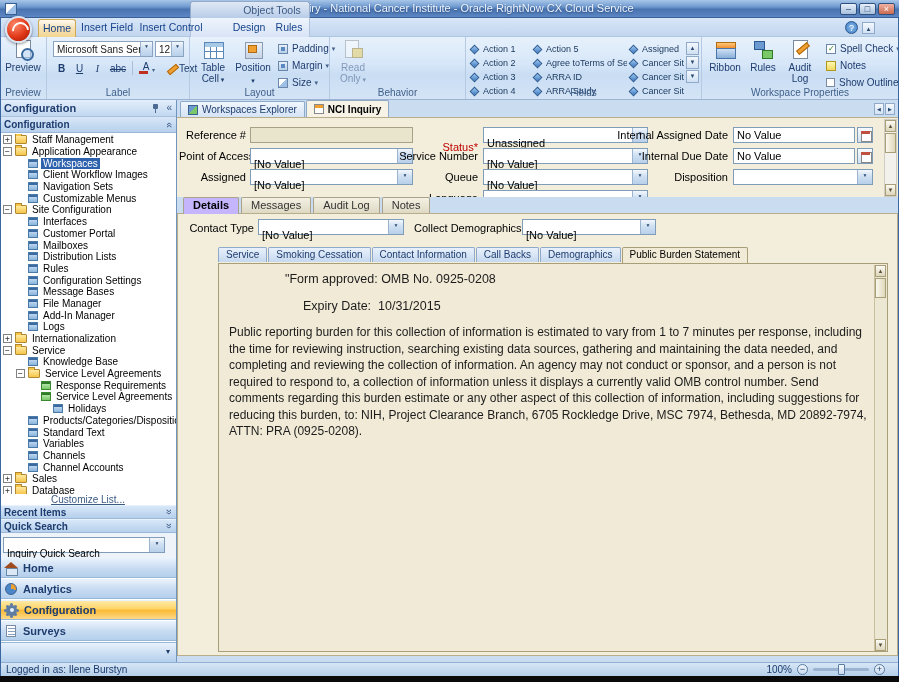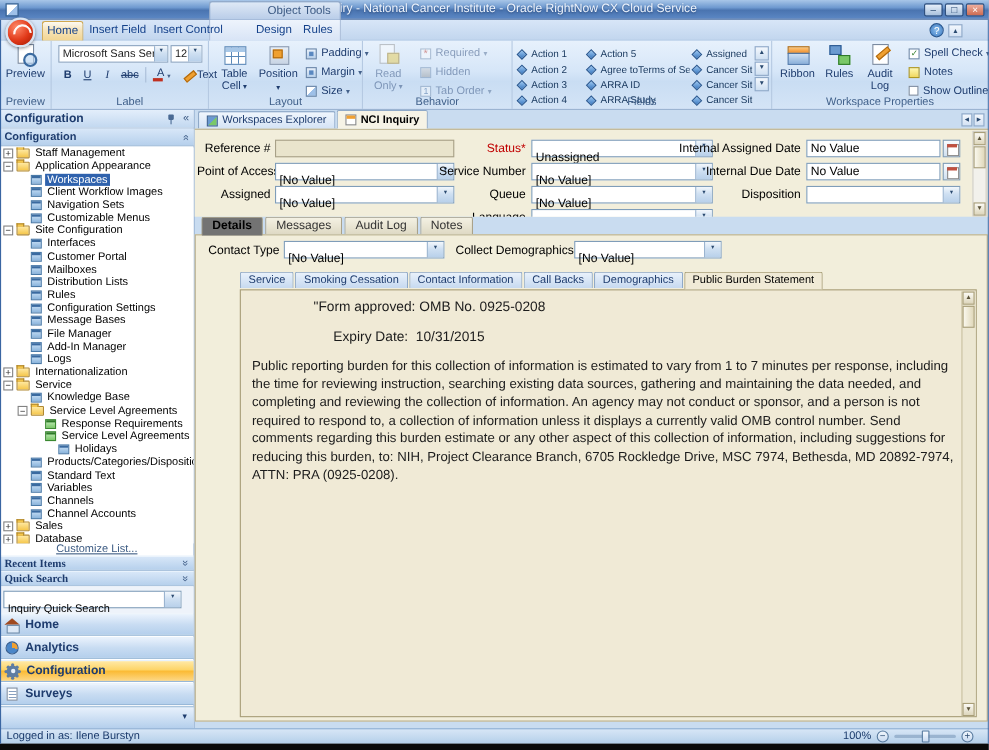--- a/index.html
+++ b/index.html
@@ -115,21 +115,21 @@
 .ifolder{width:12px;height:9px;background:linear-gradient(#ffe9a2,#f5c64a);border:1px solid #b08830;border-radius:1px;position:relative;flex:none;margin:0 3px 0 1px;}
 .ifolder::before{content:"";position:absolute;top:-3px;left:-1px;width:5px;height:2px;background:#f5c64a;border:1px solid #b08830;border-bottom:none;}
 .ileaf{width:10px;height:9px;flex:none;margin:0 3px 0 1px;background:linear-gradient(#cfe4f8,#8ab4dc);border:1px solid #4a7aa8;}
 .ileaf::before{content:"";display:block;height:2px;background:#3a6aa0;}
 .ileaf.green{background:linear-gradient(#c8eec0,#7ac868);border-color:#3a8830;}
 .ileaf.green::before{background:#2e7a28;}
 .tlab{padding:0 2px;}
 .trow.sel .tlab{background:#2f62ad;color:#fff;}
 .cust-link{position:absolute;left:0;top:394px;width:176px;text-align:center;font-size:10px;color:#3b5a82;text-decoration:underline;}
 .schdr{position:absolute;left:0;width:176px;height:14px;background:linear-gradient(#d8e7f8,#b6d0ec);border-top:1px solid #e8f2fc;border-bottom:1px solid #9cb8d8;display:flex;align-items:center;padding:0 4px;}
-.schdr .t{flex:1;font-weight:bold;color:#1e3c6e;font-size:10px;font-family:Liberation Serif, serif;}
+.schdr .t{flex:1;font-weight:bold;color:#1e3c6e;font-size:10px;}
 .qs-area{position:absolute;left:0;top:433px;width:176px;height:25px;background:#eef3fa;}
 .navbtn{position:absolute;left:0;width:176px;height:20px;background:linear-gradient(#e8f1fc,#c8dcf2 50%,#b4cfec);border-top:1px solid #e8f2fc;border-bottom:1px solid #98b8d8;display:flex;align-items:center;font-weight:bold;color:#1e3c6e;font-size:11px;}
 .navbtn.selected{background:linear-gradient(#ffe9a6,#fdd466 45%,#fbba33 50%,#fdd887);}
 .nav-more{position:absolute;left:0;top:542px;width:176px;height:20px;background:linear-gradient(#e8f1fc,#b4cfec);border-top:1px solid #98b8d8;}
 .nav-more::after{content:"▾";position:absolute;right:6px;top:4px;font-size:8px;color:#1e3c6e;}
 .nic-home{position:relative;width:14px;height:13px;margin:0 5px 0 4px;flex:none;}
 .nic-home::before{content:"";position:absolute;left:0;top:0;border-left:7px solid transparent;border-right:7px solid transparent;border-bottom:6px solid #a04a20;}
 .nic-home::after{content:"";position:absolute;left:2px;top:6px;width:10px;height:6px;background:#dce8f6;border:1px solid #6888a8;}
 .nic-analytics{width:12px;height:12px;border-radius:50%;background:conic-gradient(#f0a030 0 28%,#4a86c8 28% 100%);border:1px solid #3a6090;margin:0 6px 0 5px;flex:none;}
 .nic-config{width:11px;height:11px;border-radius:50%;background:#5f7da2;box-shadow:0 -6px 0 -4px #5f7da2,0 6px 0 -4px #5f7da2,-6px 0 0 -4px #5f7da2,6px 0 0 -4px #5f7da2,-4px -4px 0 -4px #5f7da2,4px 4px 0 -4px #5f7da2,-4px 4px 0 -4px #5f7da2,4px -4px 0 -4px #5f7da2;position:relative;margin:0 7px 0 6px;flex:none;}
@@ -141,21 +141,21 @@
 .combo{position:absolute;background:#fff;border:1px solid #7f9db9;height:16px;display:flex;align-items:center;}
 .combo .val{flex:1;padding:0 3px;font-size:11px;color:#000;white-space:nowrap;overflow:hidden;margin-top:16px;}
 .combo .cbtn{width:15px;height:14px;background:linear-gradient(#f2f7fc,#cfe0f2 45%,#b8d0ea);border-left:1px solid #9ab4d0;text-align:center;flex:none;}
 .combo .cbtn::before{content:"▼";font-size:5px;color:#2a4a70;position:relative;top:-3px;}
 .textbox{position:absolute;border:1px solid #7f9db9;background:#fff;height:16px;font-size:11px;padding:0 3px;display:flex;align-items:center;color:#000;white-space:nowrap;overflow:hidden;}
 .textbox.ro{background:#e9e4cc;border-color:#a8a188;}
 .calbtn{position:absolute;width:16px;height:16px;border:1px solid #7f9db9;background:linear-gradient(#f8fbfe,#d0e0f0);}
 .calbtn::before{content:"";position:absolute;left:3px;top:3px;width:9px;height:9px;background:#fff;border:1px solid #888;}
 .calbtn::after{content:"";position:absolute;left:3px;top:3px;width:9px;height:3px;background:#c05040;}
 .flabel{position:absolute;font-size:11px;color:#000;text-align:right;white-space:nowrap;}
-.flabel.req{color:#c00000;}
+.flabel.req{color:#c00000;margin-top:12px;}
 .sb-v{position:absolute;width:13px;background:#f2f1ec;border:1px solid #d0cec4;}
 .sbb{position:absolute;left:0;width:11px;height:12px;background:linear-gradient(#fbfaf4,#ddd6bc);border:1px solid #a89e78;text-align:center;font-size:6px;line-height:10px;color:#5a5238;}
 .sbb.up{top:0;}
 .sbb.up::before{content:"▲";}
 .sbb.dn{bottom:0;}
 .sbb.dn::before{content:"▼";}
 .sbthumb{position:absolute;left:0;top:13px;width:11px;height:20px;background:linear-gradient(90deg,#faf8ee,#e0d8ba);border:1px solid #a89e78;}
 
 
 .main{position:absolute;left:177px;top:100px;width:722px;height:562px;background:#c9dcf0;}
@@ -166,21 +166,21 @@
 .dtico.we{background:linear-gradient(135deg,#6a9ad0 50%,#7ac868 50%);border:1px solid #3a6090;}
 .dtico.ni{background:#fff;border:1px solid #888;position:relative;}
 .dtico.ni::before{content:"";position:absolute;left:0;top:0;width:8px;height:3px;background:#f0a030;}
 .tabarrows{position:absolute;right:4px;top:3px;display:flex;gap:1px;}
 .tarr{width:10px;height:12px;border:1px solid #8fa9c8;background:linear-gradient(#f4f8fd,#d4e2f4);font-size:5px;line-height:11px;text-align:center;color:#2a4a70;}
 .tarr.l::before{content:"◀";}
 .tarr.r::before{content:"▶";}
 .formpanel{position:absolute;left:0;top:17px;width:722px;height:80px;background:#f2eedb;border-top:1px solid #b8ae8c;overflow:hidden;}
 .dtabs{position:absolute;left:6px;top:97px;height:16px;display:flex;gap:2px;align-items:flex-end;z-index:3;}
 .dtb{height:16px;padding:0 9px;line-height:15px;font-size:11px;color:#333;background:linear-gradient(#f4f1e3,#ded9c4);border:1px solid #aaa28a;border-bottom:none;border-radius:2px 2px 0 0;white-space:nowrap;}
-.dtb.active{background:#737373;font-weight:bold;color:#000;margin-bottom:-1px;height:17px;}
+.dtb.active{background:#c4b5fd;font-weight:bold;color:#000;margin-bottom:-1px;height:17px;}
 .dpanel{position:absolute;left:0;top:113px;width:721px;height:443px;background:#f2eedb;border:1px solid #b8ae8c;}
 .innertabs{position:absolute;left:40px;top:33px;display:flex;gap:1px;align-items:flex-end;z-index:3;}
 .itab{height:15px;padding:0 7px;line-height:14px;font-size:10px;color:#1e3c6e;background:linear-gradient(#e9f1fb,#c6d9f0);border:1px solid #8fa9c8;border-bottom:none;border-radius:2px 2px 0 0;white-space:nowrap;}
 .itab.active{background:#f0ead6;border-color:#a89e78;color:#000;height:16px;margin-bottom:-1px;}
 .contentpanel{position:absolute;left:40px;top:49px;width:670px;height:389px;background:#f0ead6;border:1px solid #a89e78;}
 .line1{position:absolute;left:66px;top:8px;font-size:12.5px;color:#1c1c1c;white-space:pre;}
 .line2{position:absolute;left:84px;top:35px;font-size:12.5px;color:#1c1c1c;white-space:pre;}
 .para{position:absolute;left:10px;top:60px;width:638px;font-size:12px;line-height:16.5px;color:#1c1c1c;}
 .csb{position:absolute;left:655px;top:1px;width:13px;height:386px;background:#ece7d2;border-left:1px solid #c8c0a0;}
 
@@ -281,34 +281,20 @@
           </div>
       </div>
       <div class="glabel">Layout</div>
     </div>
 
     <div class="rgroup" style="left:330px;width:136px;">
       <div class="bbtn dis" style="left:4px;">
         <div class="bic bic-readonly"></div>
         <span class="cap caret">Read Only</span>
       </div>
-      <div class="scol" style="left:48px;top:4px;">
-        <div class="sbtn caret dis">
-            <span class="sic sic-required"></span>
-            <span>Required</span>
-          </div>
-        <div class="sbtn dis">
-            <span class="sic sic-hidden"></span>
-            <span>Hidden</span>
-          </div>
-        <div class="sbtn caret dis">
-            <span class="sic sic-taborder"></span>
-            <span>Tab Order</span>
-          </div>
-      </div>
       <div class="glabel">Behavior</div>
     </div>
 
     <div class="rgroup" style="left:466px;width:236px;">
       <div id="fields-items">
           <div class="fcol" style="left: 3px; width: 62px;">
             <div class="fitem">
               <div class="gem"></div>
               <span>Action 1</span>
             </div>

